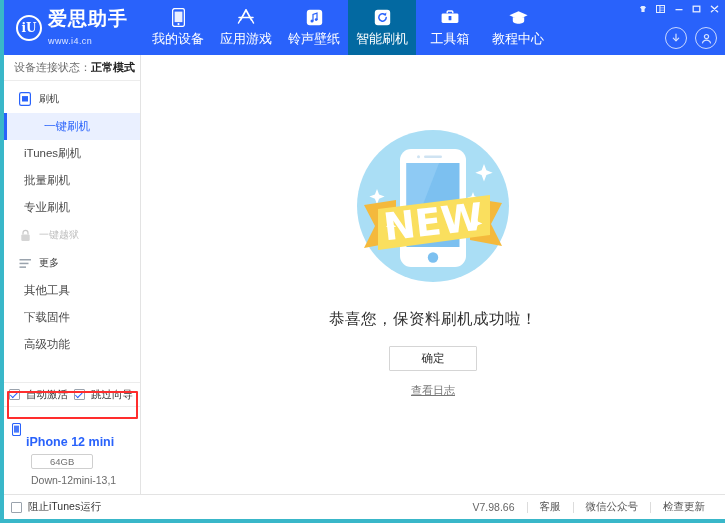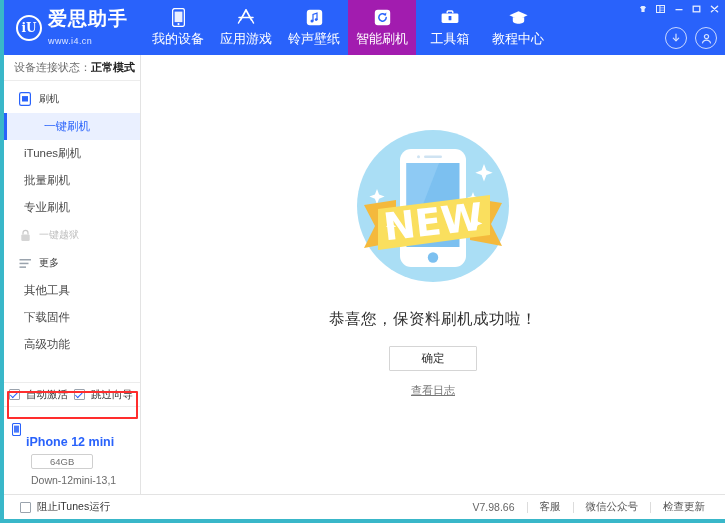--- a/index.html
+++ b/index.html
@@ -49,21 +49,21 @@
     letter-spacing: .4px;
   }
 
   .nav { display: flex; align-items: stretch; height: 55px; }
   .nav-item {
     width: 68px; height: 55px;
     display: flex; flex-direction: column;
     align-items: center; justify-content: center;
     color: #fff; cursor: pointer; gap: 3px;
   }
-  .nav-item.active { background: #a21caf; }
+  .nav-item.active { background: #0369a1; }
   .nav-item .ni-icon { height: 20px; display: flex; align-items: center; }
   .nav-item .ni-label { font-size: 13px; white-space: nowrap; }
 
   .header-right {
     position: absolute; right: 8px; bottom: 6px;
     display: flex; gap: 8px; align-items: center;
   }
   .round-btn {
     width: 22px; height: 22px; border-radius: 50%;
     border: 1.4px solid #c9d8ff;
@@ -200,21 +200,21 @@
     text-decoration: underline; cursor: pointer;
   }
 
   
   .footer {
     height: 25px; flex: 0 0 25px;
     border-top: 1px solid #e3e3e3;
     background: #fff;
     display: flex; align-items: center;
     justify-content: space-between;
-    padding: 0 8px 0 16px;
+    padding: 0 8px 0 7px;
   }
   .footer-left { display: flex; align-items: center; gap: 6px; }
   .footer-right { display: flex; align-items: center; }
   .f-item {
     font-size: 10.5px; color: #555; padding: 0 12px;
     cursor: pointer; white-space: nowrap;
   }
   .f-item.ver { color: #666; cursor: default; }
   .f-sep { width: 1px; height: 11px; background: #dcdcdc; }
 </style>

